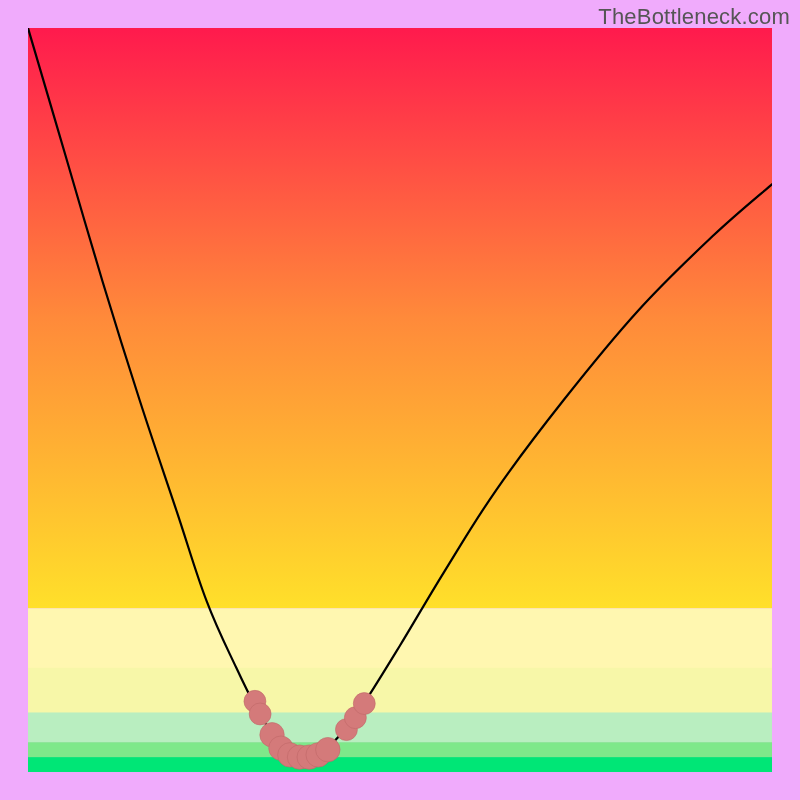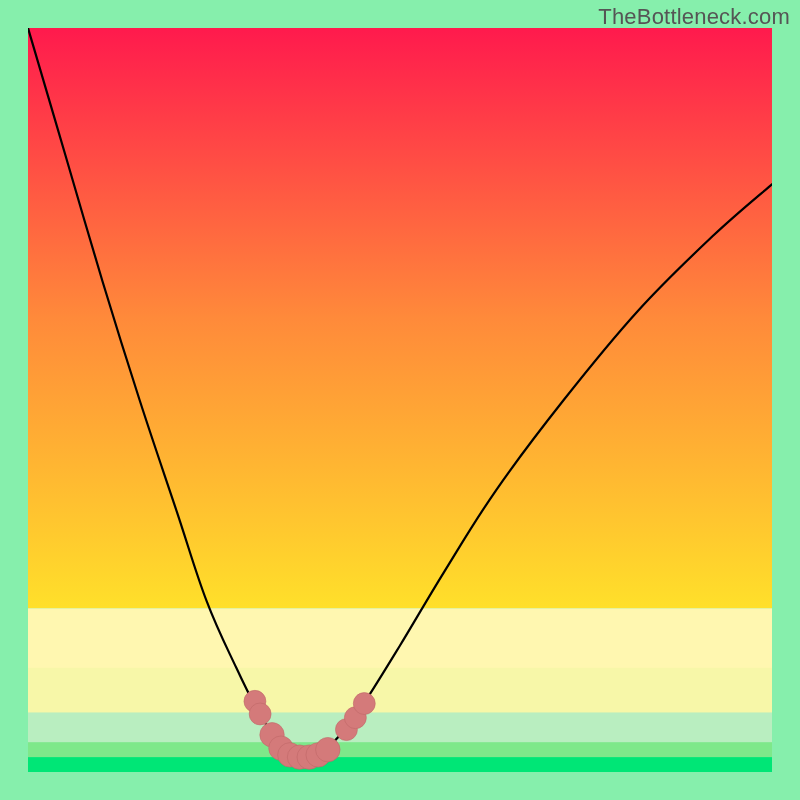--- a/index.html
+++ b/index.html
@@ -7,21 +7,21 @@
     padding: 0;
     width: 800px;
     height: 800px;
     background: #000;
     overflow: hidden;
     font-family: Arial, Helvetica, sans-serif;
   }
   .frame {
     position: absolute;
     inset: 0;
-    background: #86efac;
+    background: #f0abfc;
   }
   .plot-area {
     position: absolute;
     left: 28px;
     top: 28px;
     width: 744px;
     height: 744px;
     overflow: hidden;
   }
   .attribution {

